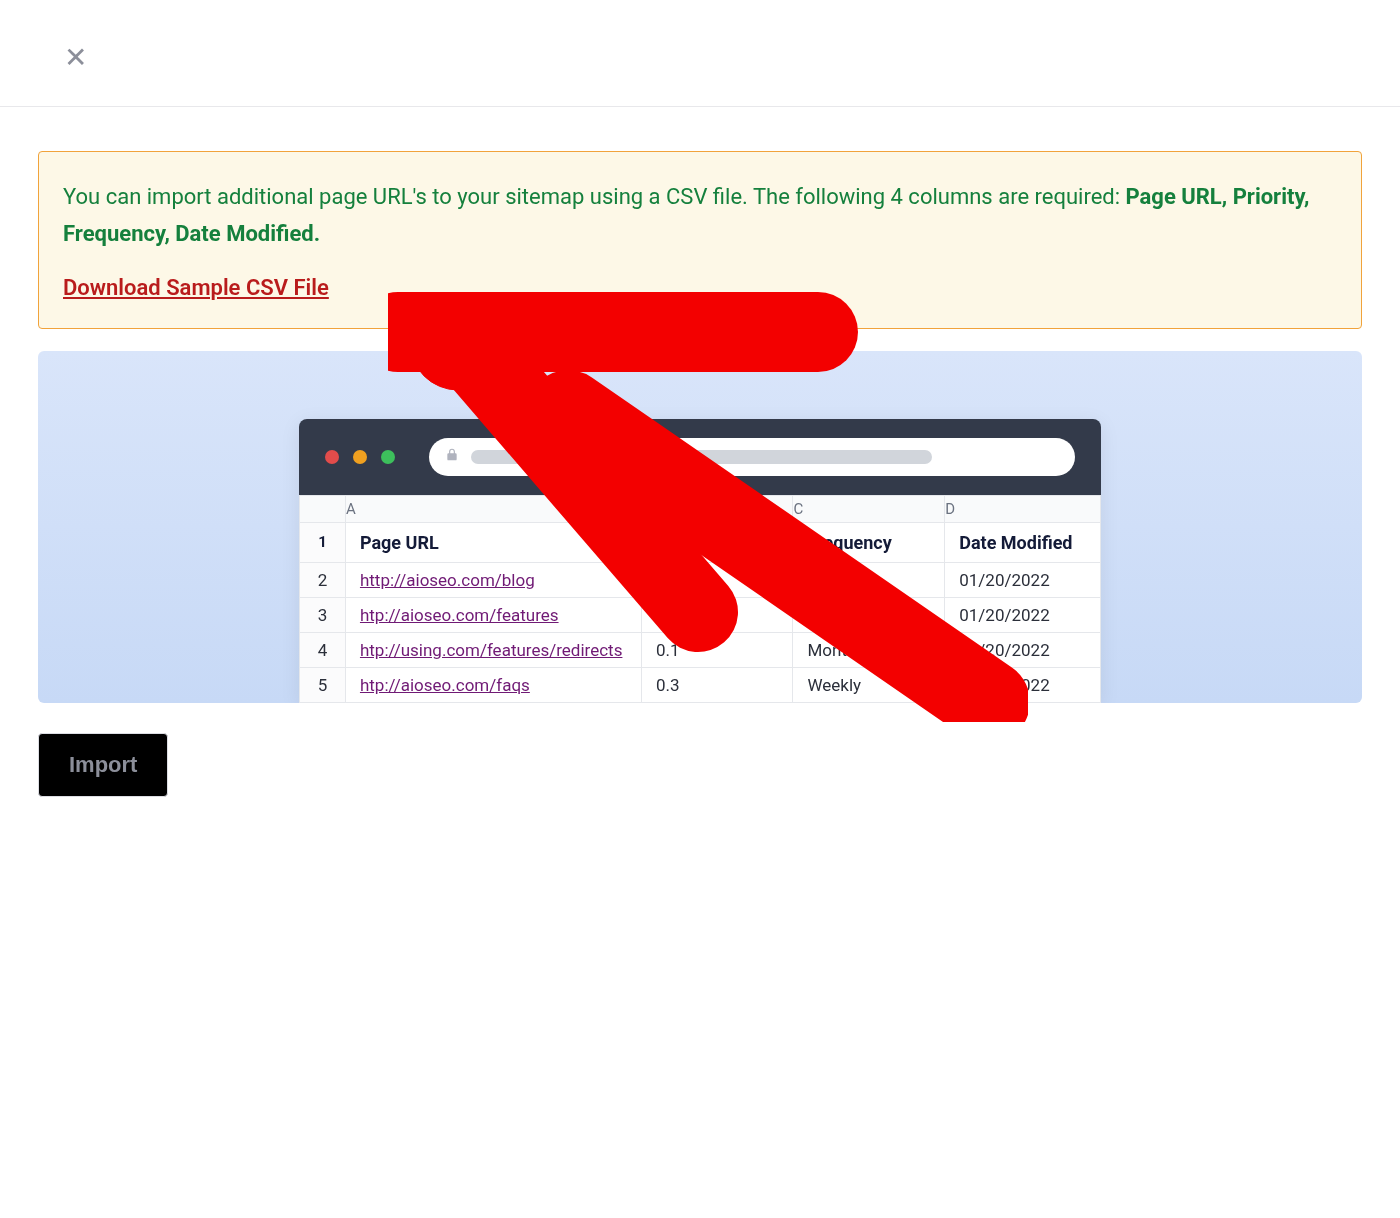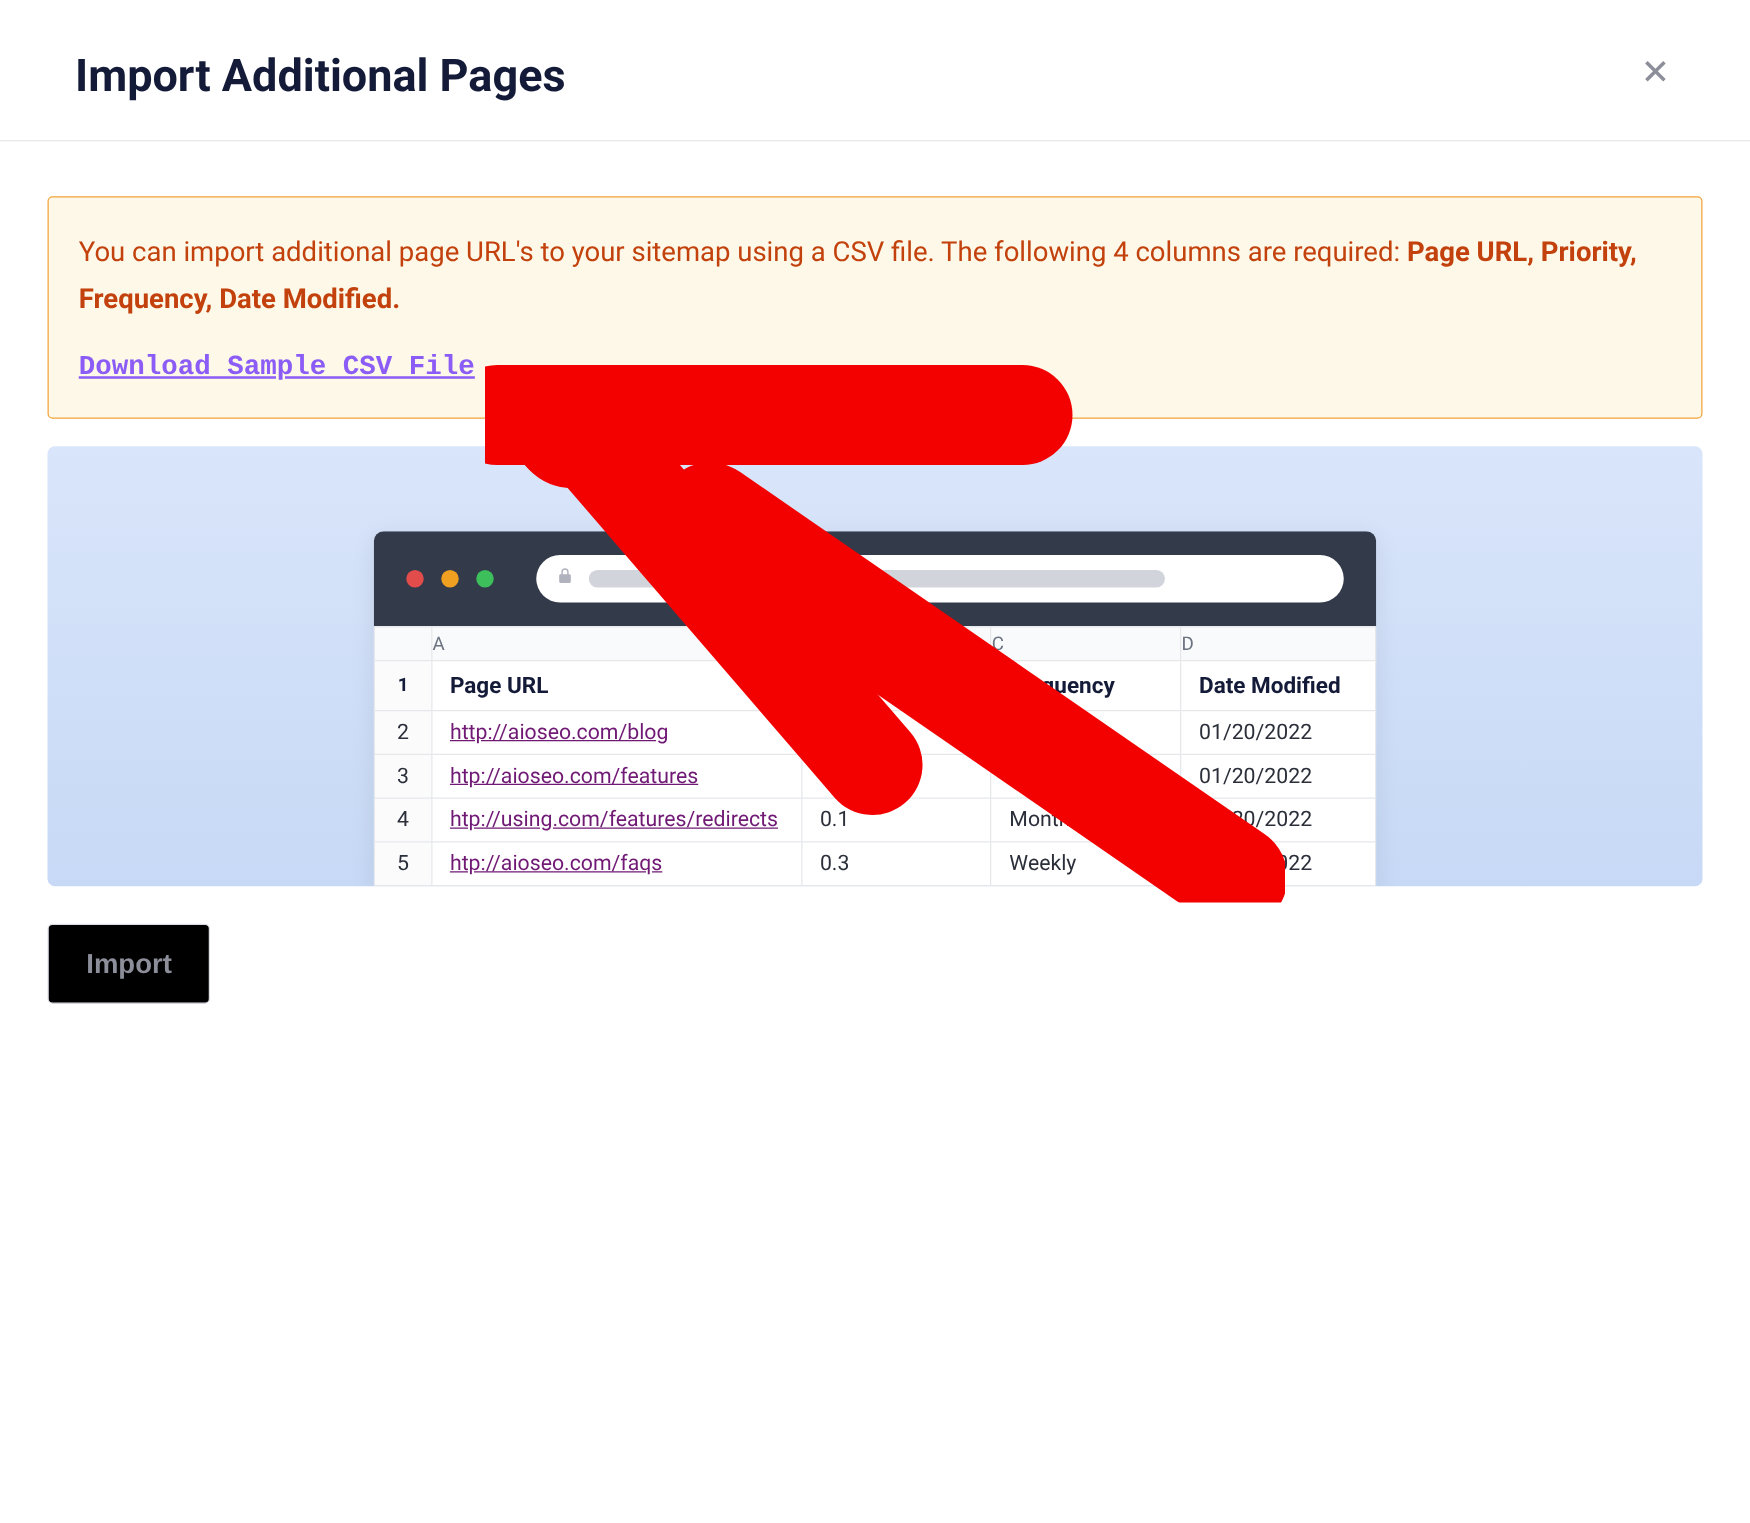--- a/index.html
+++ b/index.html
@@ -34,32 +34,31 @@
     }
     .info-box {
       border: 1px solid #f1a33b;
       background: #fdf8e7;
       border-radius: 4px;
       padding: 26px 24px 28px 24px;
       margin-bottom: 22px;
     }
     .info-text {
       font-size: 22px;
-      color: #c2410c;
+      color: #15803d;
       line-height: 1.7;
     }
     .info-text strong { font-weight: 700; }
     .download-link {
       display: inline-block;
       margin-top: 22px;
-      color: #8b5cf6;
+      color: #b91c1c;
       font-size: 22px;
       font-weight: 600;
       text-decoration: underline;
-      font-family: Liberation Mono, monospace;
     }
     .preview-panel {
       background: linear-gradient(180deg, #d9e5fa 0%, #c7d9f6 100%);
       border-radius: 6px;
       padding-top: 68px;
       overflow: hidden;
       position: relative;
     }
     .window {
       margin: 0 auto;
@@ -176,21 +175,20 @@
       width: 640px;
       height: 430px;
       pointer-events: none;
       z-index: 50;
     }
   </style>
 </head>
 <body>
 
 <div class="modal-header">
-  <h1 class="modal-title">Import Additional Pages</h1>
   <span class="close-btn">✕</span>
 </div>
 
 <div class="modal-body">
 
   <div class="info-box">
     <p class="info-text">
       <span>You can import additional page URL's to your sitemap using a CSV file. The following 4 columns are required: </span><strong>Page URL, Priority, Frequency, Date Modified.</strong>
     </p>
     <a class="download-link" href="#">Download Sample CSV File</a>

